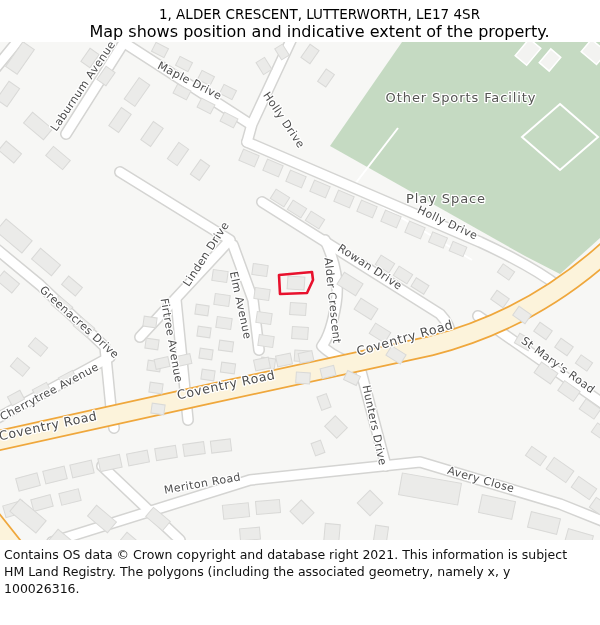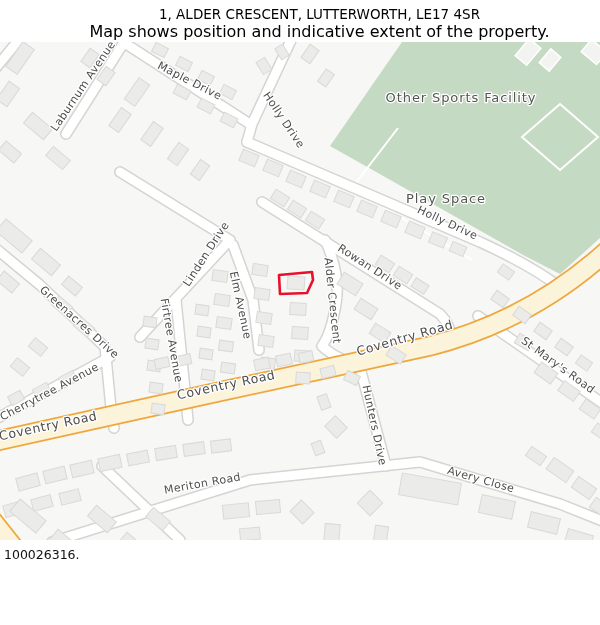--- a/index.html
+++ b/index.html
@@ -248,14 +248,16 @@
     <text class="lbl lbl-big" transform="translate(406,300) rotate(-16)">Coventry Road</text>
     <text class="lbl" transform="translate(556,326) rotate(36)">St Mary's Road</text>
     <text class="lbl" transform="translate(371,384) rotate(78)">Hunters Drive</text>
     <text class="lbl" transform="translate(203,445) rotate(-10)">Meriton Road</text>
     <text class="lbl" transform="translate(480,441) rotate(16)">Avery Close</text>
   </g>
 </svg>
 </div>
 
 <div id="footer">
+  <div>Contains OS data © Crown copyright and database right 2021. This information is subject</div>
+  <div>HM Land Registry. The polygons (including the associated geometry, namely x, y</div>
   <div>100026316.</div>
 </div>
 
 </body></html>

